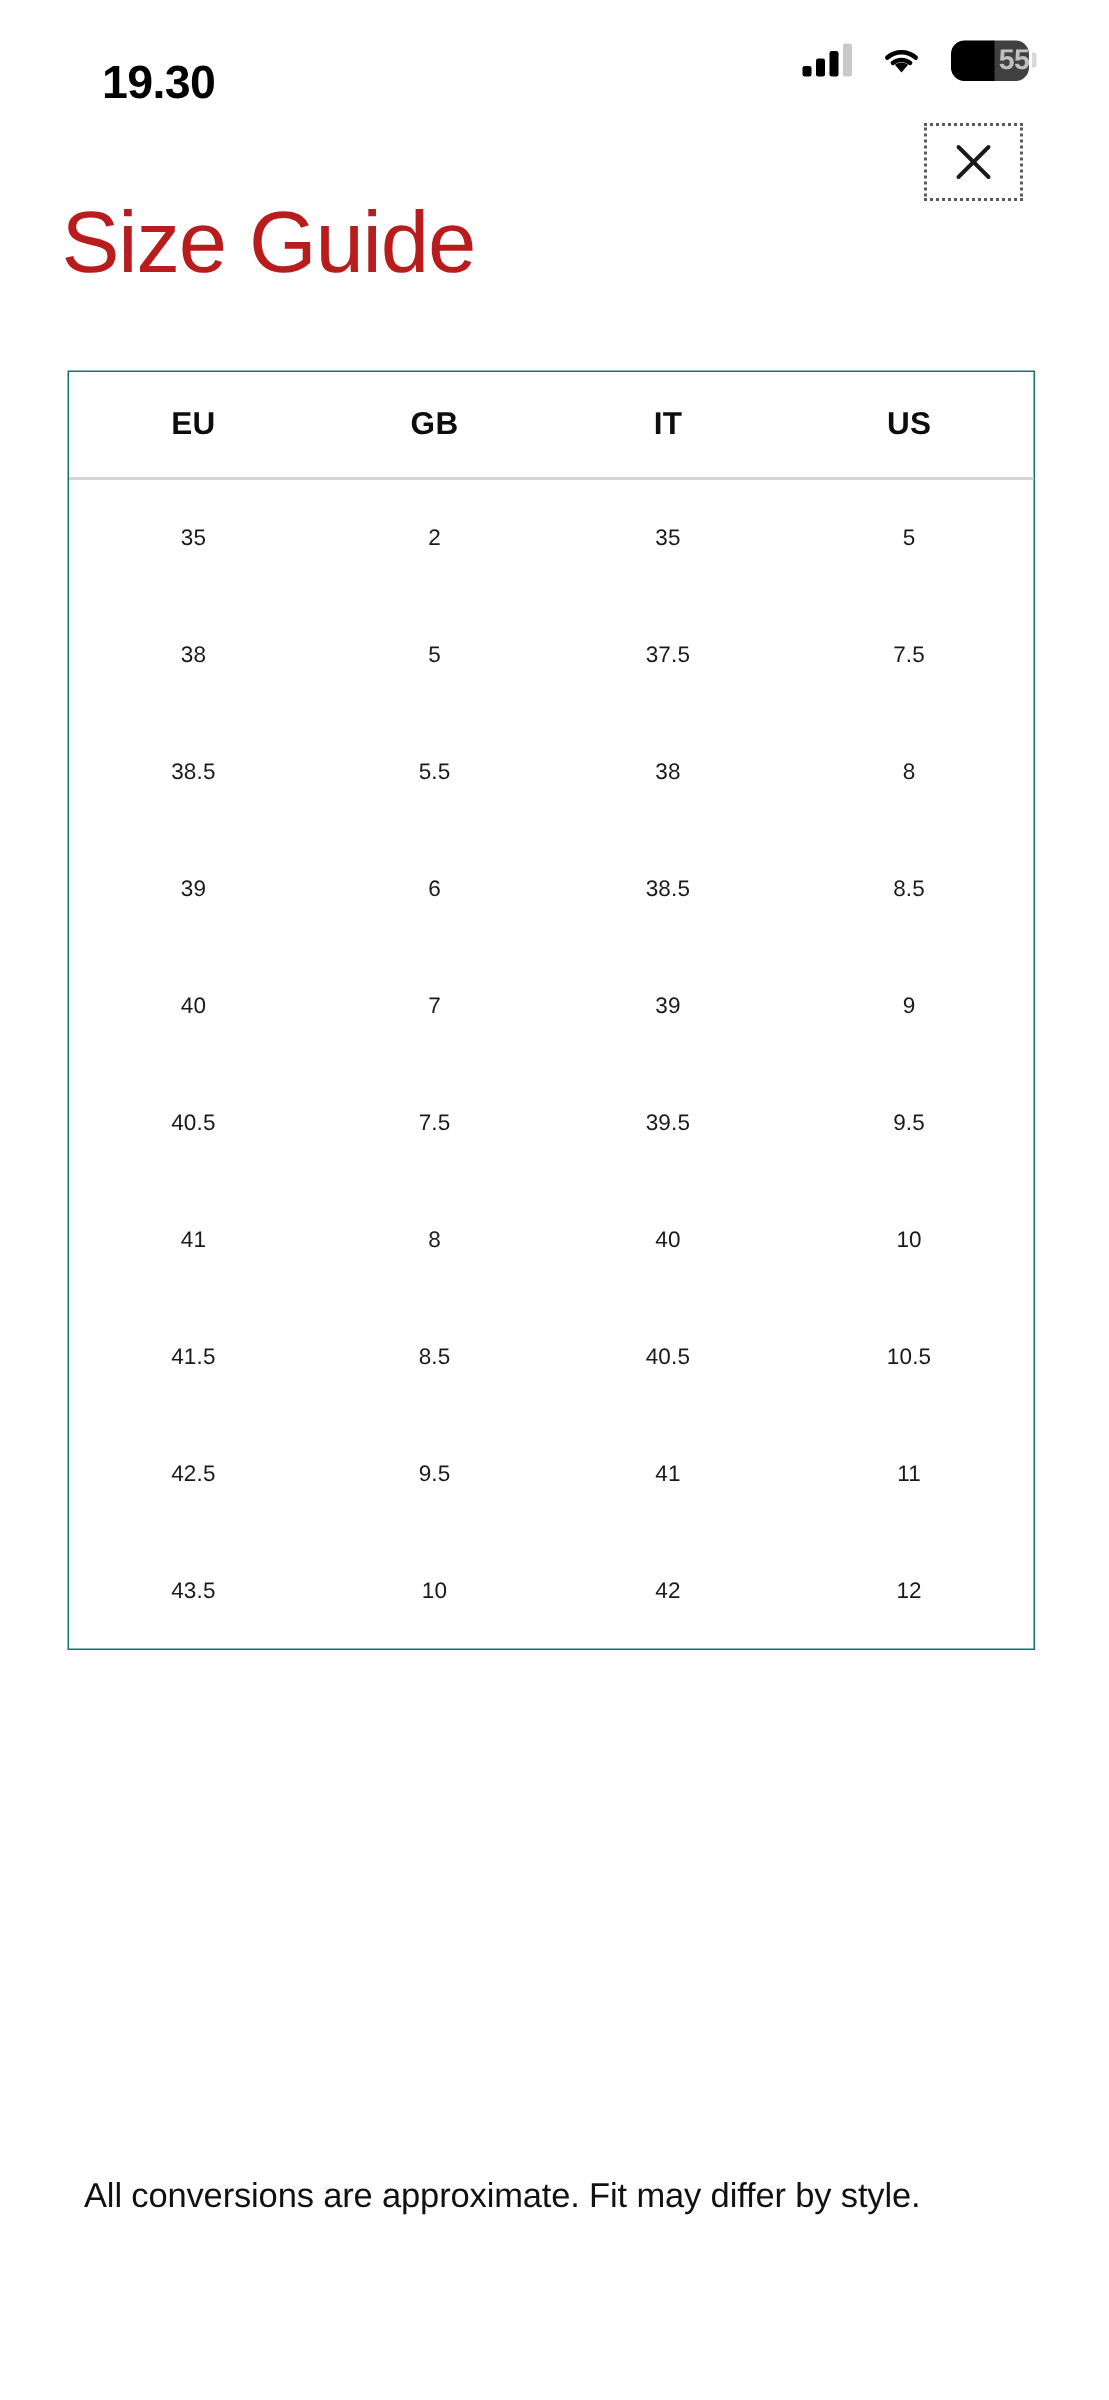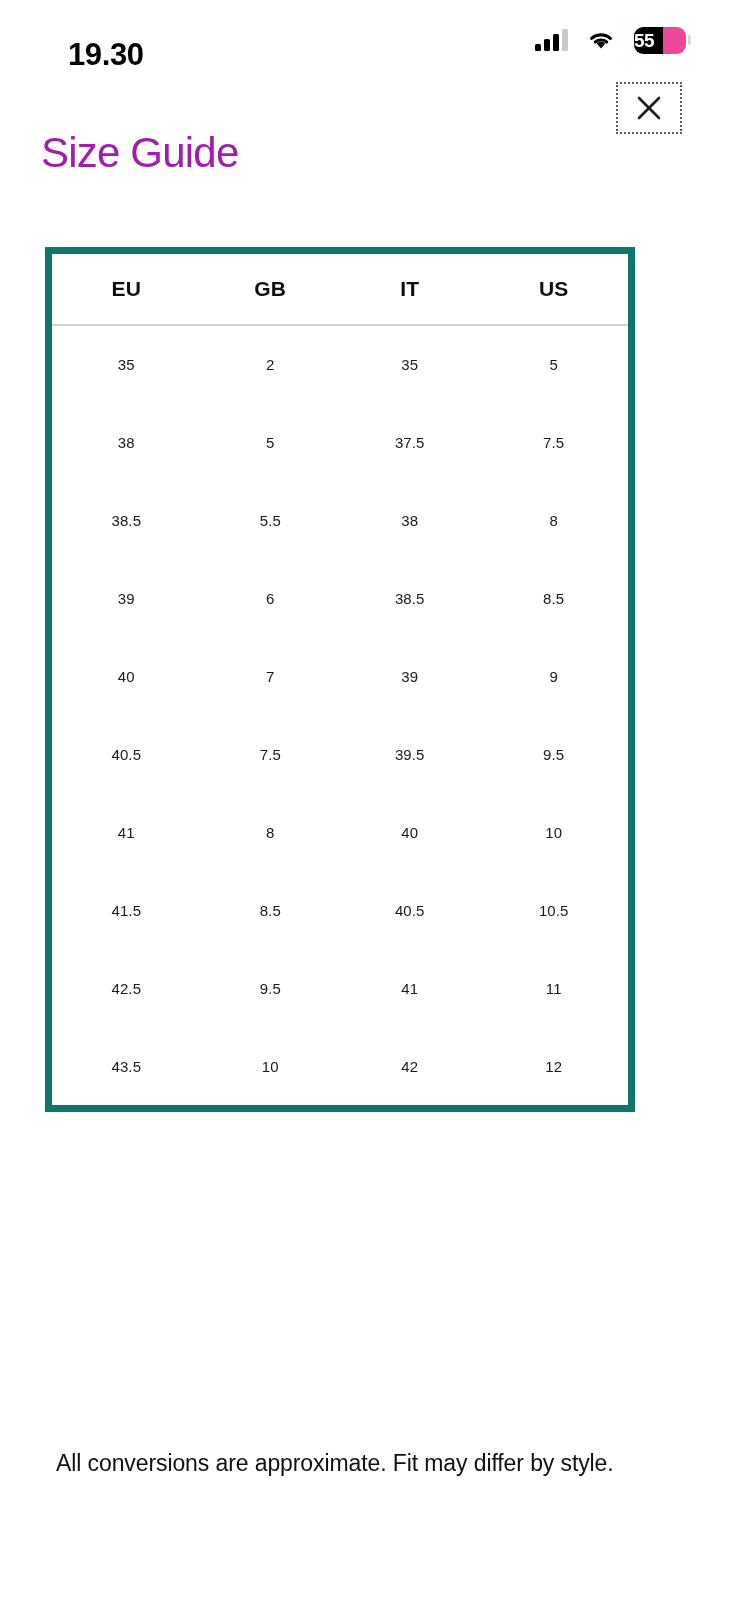--- a/index.html
+++ b/index.html
@@ -62,25 +62,25 @@
 
   
   .wifi-icon { width: 30px; height: 22px; display: block; }
 
   
   .battery-icon {
     position: relative;
     width: 52px;
     height: 27px;
     border-radius: 9px;
-    background: #ec4899;
+    background: #404040;
     overflow: hidden;
     display: flex;
     align-items: center;
-    justify-content: flex-start;
+    justify-content: flex-end;
   }
   .battery-fill {
     position: absolute;
     top: 0; left: 0; bottom: 0;
     width: 55%;
     background: #000000;
     border-radius: 9px 0 0 9px;
   }
   .battery-level {
     position: relative;
@@ -115,34 +115,34 @@
     justify-content: center;
     cursor: pointer;
   }
   .close-icon { display: block; width: 26px; height: 26px; }
 
   
   .page-title {
     position: absolute;
     top: 130px;
     left: 41px;
-    font-size: 42px;
+    font-size: 58px;
     font-weight: 400;
     letter-spacing: -0.8px;
-    color: #a21caf;
+    color: #b91c1c;
     line-height: 1.1;
   }
 
   
   .size-table-wrap {
     position: absolute;
     top: 247px;
     left: 45px;
-    width: 590px;
-    border: 7px solid #0f766e;
+    width: 645px;
+    border: 1px solid #0f766e;
     background: #ffffff;
   }
 
   table.size-table {
     width: 100%;
     border-collapse: collapse;
     table-layout: fixed;
   }
 
   table.size-table th {

